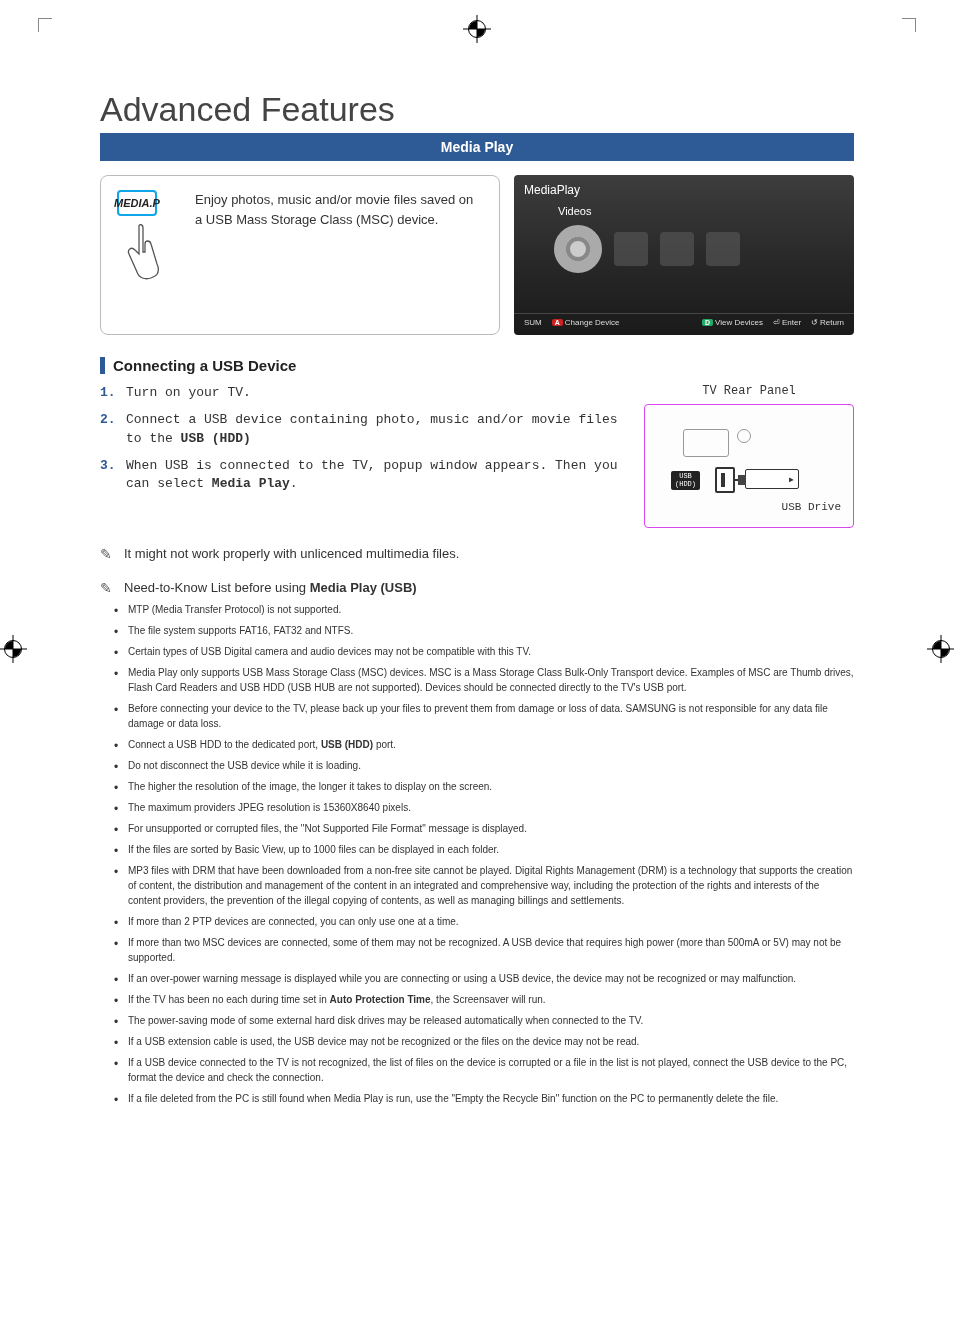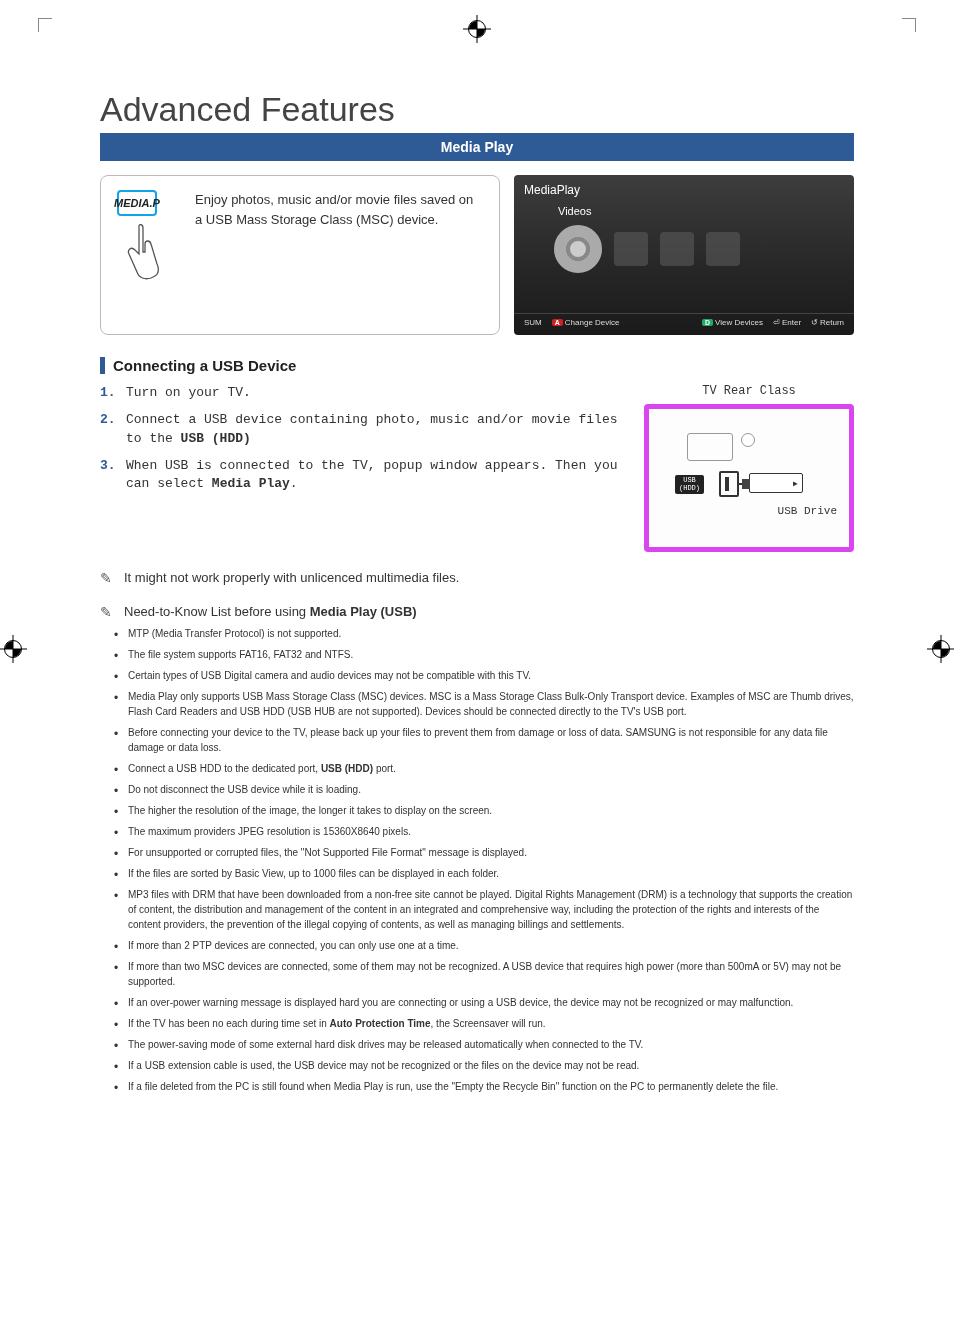--- a/index.html
+++ b/index.html
@@ -38,21 +38,21 @@
   .badge { display: inline-block; padding: 0 3px; border-radius: 2px; font-size: 7px; font-weight: bold; margin-right: 2px; }
   .badge-a { background: #c22; color: #fff; }
   .badge-d { background: #2a6; color: #fff; }
   .subhead { font-size: 15px; font-weight: bold; color: #222; border-left: 5px solid #2e5a95; padding-left: 8px; margin: 18px 0 10px; }
   .two-col { display: flex; gap: 20px; font-family: Liberation Mono, monospace; }
   .steps-col { flex: 1; }
   .panel-col { flex: 0 0 210px; font-size: 11px; text-align: center; }
   ol.steps { list-style: none; counter-reset: step; font-size: 13px; color: #333; }
   ol.steps > li { counter-increment: step; margin-bottom: 8px; padding-left: 26px; position: relative; line-height: 1.45; }
   ol.steps > li::before { content: counter(step) "."; position: absolute; left: 0; top: 0; color: #2e5a95; font-weight: bold; }
-  .rear-box { border: 5px solid #d946ef; border-radius: 4px; height: 148px; position: relative; margin-top: 6px; background: #fdfdfd; }
+  .rear-box { border: 1px solid #d946ef; border-radius: 4px; height: 124px; position: relative; margin-top: 6px; background: #fdfdfd; }
   .port-group { position: absolute; top: 24px; left: 38px; width: 46px; height: 28px; border: 1px solid #999; border-radius: 3px; }
   .port-group2 { position: absolute; top: 24px; left: 92px; width: 14px; height: 14px; border: 1px solid #999; border-radius: 50%; }
   .usb-label { position: absolute; top: 66px; left: 26px; background: #222; color: #fff; font-size: 7px; padding: 2px 4px; border-radius: 2px; line-height: 1.1; text-align: center; }
   .usb-port { position: absolute; top: 62px; left: 70px; width: 20px; height: 26px; border: 2px solid #333; border-radius: 2px; }
   .usb-port::after { content:""; position:absolute; left:4px; top:4px; bottom:4px; width:4px; background:#333; }
   .usb-dongle { position:absolute; top:64px; left:100px; width:54px; height:20px; border:1.5px solid #333; border-radius:2px; background: #fff; }
   .usb-dongle::before { content:""; position:absolute; left:-8px; top:5px; width:8px; height:10px; background:#444; }
   .usb-dongle::after { content:"▸"; font-size:12px; position:absolute; right:3px; top:2px; color:#333; }
   .conn-line { position:absolute; top:74px; left:90px; width:10px; height:1.5px; background:#333; }
   .usb-cap { position: absolute; top: 96px; right: 12px; font-size: 11px; }
@@ -113,21 +113,21 @@
 
     <div class="two-col">
       <div class="steps-col">
         <ol class="steps">
           <li><span>Turn on your TV.</span></li>
           <li><span>Connect a USB device containing photo, music and/or movie files to the </span><strong class="b">USB (HDD)</strong></li>
           <li><span>When USB is connected to the TV, popup window appears. Then you can select </span><strong class="b">Media Play</strong><span>.</span></li>
         </ol>
       </div>
       <div class="panel-col">
-        <div class="panel-caption">TV Rear Class</div>
+        <div class="panel-caption">TV Rear Panel</div>
         <div class="rear-box">
           <div class="port-group"></div>
           <div class="port-group2"></div>
           <div class="usb-label" style="white-space:pre">USB
 (HDD)</div>
           <div class="usb-port"></div>
           <div class="conn-line"></div>
           <div class="usb-dongle"></div>
           <div class="usb-cap">USB Drive</div>
         </div>
@@ -151,22 +151,23 @@
       <li><span>Before connecting your device to the TV, please back up your files to prevent them from damage or loss of data. SAMSUNG is not responsible for any data file damage or data loss.</span></li>
       <li><span>Connect a USB HDD to the dedicated port, </span><strong class="b">USB (HDD)</strong><span> port.</span></li>
       <li><span>Do not disconnect the USB device while it is loading.</span></li>
       <li><span>The higher the resolution of the image, the longer it takes to display on the screen.</span></li>
       <li><span>The maximum providers JPEG resolution is 15360X8640 pixels.</span></li>
       <li><span>For unsupported or corrupted files, the "Not Supported File Format" message is displayed.</span></li>
       <li><span>If the files are sorted by Basic View, up to 1000 files can be displayed in each folder.</span></li>
       <li><span>MP3 files with DRM that have been downloaded from a non-free site cannot be played. Digital Rights Management (DRM) is a technology that supports the creation of content, the distribution and management of the content in an integrated and comprehensive way, including the protection of the rights and interests of the content providers, the prevention of the illegal copying of contents, as well as managing billings and settlements.</span></li>
       <li><span>If more than 2 PTP devices are connected, you can only use one at a time.</span></li>
       <li><span>If more than two MSC devices are connected, some of them may not be recognized. A USB device that requires high power (more than 500mA or 5V) may not be supported.</span></li>
-      <li><span>If an over-power warning message is displayed hard you are connecting or using a USB device, the device may not be recognized or may malfunction.</span></li>
+      <li><span>If an over-power warning message is displayed while you are connecting or using a USB device, the device may not be recognized or may malfunction.</span></li>
       <li><span>If the TV has been no each during time set in </span><strong class="b">Auto Protection Time</strong><span>, the Screensaver will run.</span></li>
       <li><span>The power-saving mode of some external hard disk drives may be released automatically when connected to the TV.</span></li>
       <li><span>If a USB extension cable is used, the USB device may not be recognized or the files on the device may not be read.</span></li>
+      <li><span>If a USB device connected to the TV is not recognized, the list of files on the device is corrupted or a file in the list is not played, connect the USB device to the PC, format the device and check the connection.</span></li>
       <li><span>If a file deleted from the PC is still found when Media Play is run, use the "Empty the Recycle Bin" function on the PC to permanently delete the file.</span></li>
     </ul>
 
   </div>
 
 </div>
 
 </body></html>

